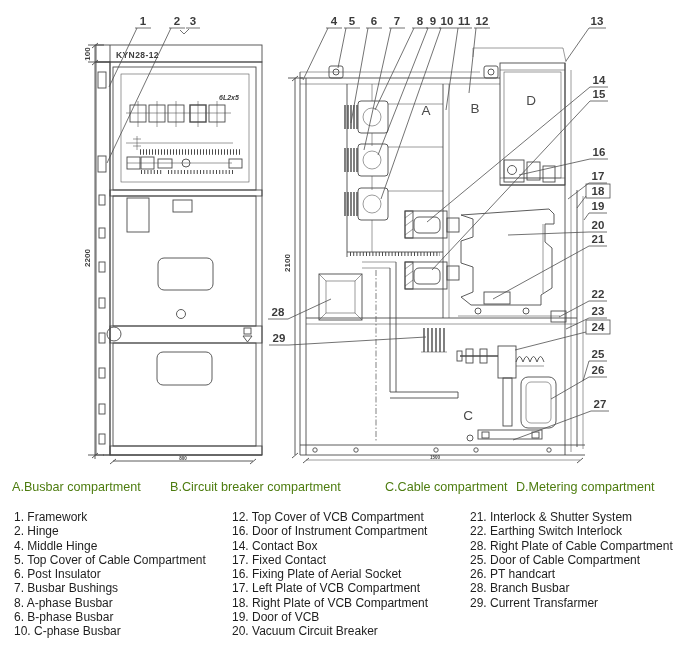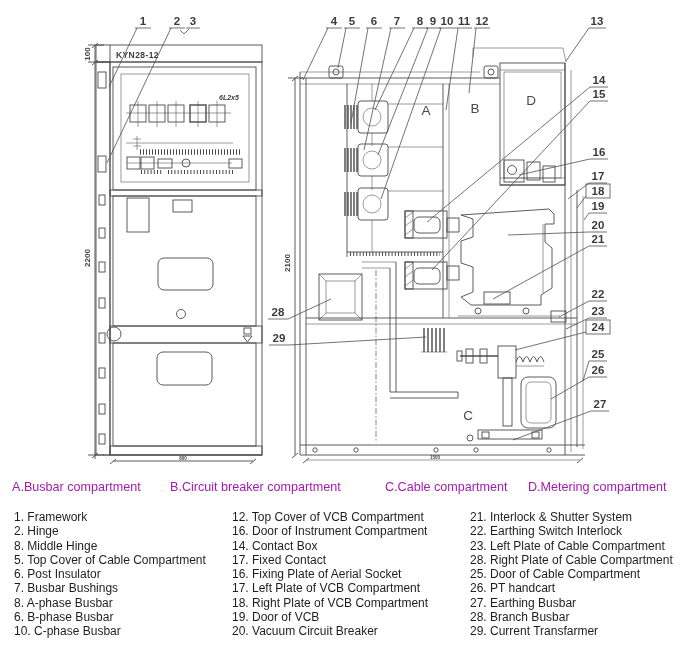--- a/index.html
+++ b/index.html
@@ -18,21 +18,21 @@
   
   .co{font:600 11.5px "Liberation Sans",sans-serif;fill:#3b3b3b;text-anchor:middle;}
   .ld{stroke:#4f4f4f;stroke-width:.8;fill:none;}
   .letter{font:500 13.5px "Liberation Sans",sans-serif;fill:#4a4a4a;text-anchor:middle;}
   .mdl{font:600 8.5px "Liberation Sans",sans-serif;fill:#3d3d3d;letter-spacing:.4px;}
   .meter{font:italic 600 7px "Liberation Sans",sans-serif;fill:#3d3d3d;}
   .dim{font:600 8px "Liberation Sans",sans-serif;fill:#3d3d3d;text-anchor:middle;}
   .dimtiny{font:600 4.5px "Liberation Sans",sans-serif;fill:#3d3d3d;text-anchor:middle;}
   .arrow{fill:#4a4a4a;stroke:none!important;}
   
-  .comp-line span{position:absolute;top:480px;font-size:12.6px;font-weight:500;color:#a21caf;white-space:nowrap;}
+  .comp-line span{position:absolute;top:480px;font-size:12.6px;font-weight:500;color:#4d7c0f;white-space:nowrap;}
   .parts-col{position:absolute;top:510px;font-size:12px;color:#1e1e1e;line-height:14.3px;white-space:nowrap;}
   .parts-col div{height:14.3px;}
 </style>
 </head>
 <body>
 
 <div class="stage">
 
 <svg width="700" height="472" viewBox="0 0 700 472">
 
@@ -379,27 +379,27 @@
     <text class="co" x="279" y="342">29</text>
     <line class="ld" x1="269" y1="345" x2="289" y2="345"></line>
     <line class="ld" x1="289" y1="345" x2="426" y2="337"></line>
   </g>
 </svg>
 
   <div class="comp-line">
     <span style="left:12px">A.Busbar compartment</span>
     <span style="left:170px">B.Circuit breaker compartment</span>
     <span style="left:385px">C.Cable compartment</span>
-    <span style="left:528px">D.Metering compartment</span>
+    <span style="left:516px">D.Metering compartment</span>
   </div>
 
   <div class="parts-col" style="left:14px">
     <div>1. Framework</div>
     <div>2. Hinge</div>
-    <div>8. Middle Hinge</div>
+    <div>4. Middle Hinge</div>
     <div>5. Top Cover of Cable Compartment</div>
     <div>6. Post Insulator</div>
     <div>7. Busbar Bushings</div>
     <div>8. A-phase Busbar</div>
     <div>6. B-phase Busbar</div>
     <div>10. C-phase Busbar</div>
   </div>
 
   <div class="parts-col" style="left:232px">
     <div>12. Top Cover of VCB Compartment</div>
@@ -409,22 +409,20 @@
     <div>16. Fixing Plate of Aerial Socket</div>
     <div>17. Left Plate of VCB Compartment</div>
     <div>18. Right Plate of VCB Compartment</div>
     <div>19. Door of VCB</div>
     <div>20. Vacuum Circuit Breaker</div>
   </div>
 
   <div class="parts-col" style="left:470px">
     <div>21. Interlock &amp; Shutter System</div>
     <div>22. Earthing Switch Interlock</div>
-    <div>23. Left Plate of Cable Compartment</div>
     <div>28. Right Plate of Cable Compartment</div>
     <div>25. Door of Cable Compartment</div>
     <div>26. PT handcart</div>
-    <div>27. Earthing Busbar</div>
     <div>28. Branch Busbar</div>
     <div>29. Current Transfarmer</div>
   </div>
 
 </div>
 
 </body></html>

